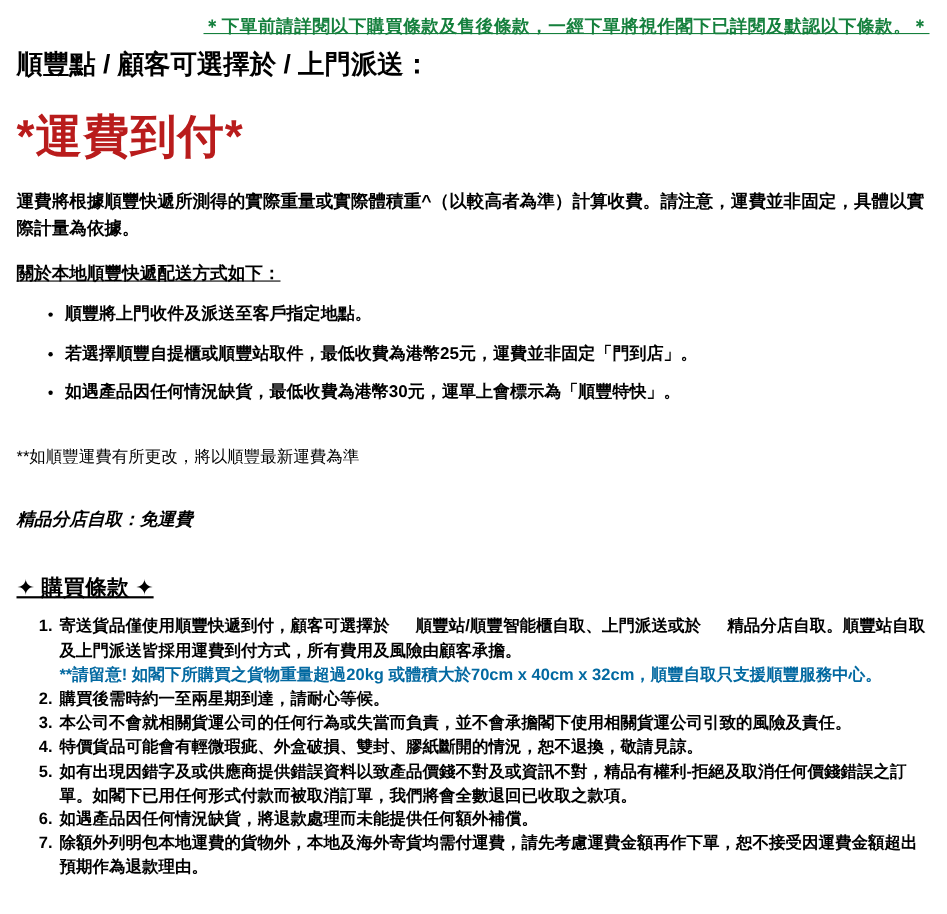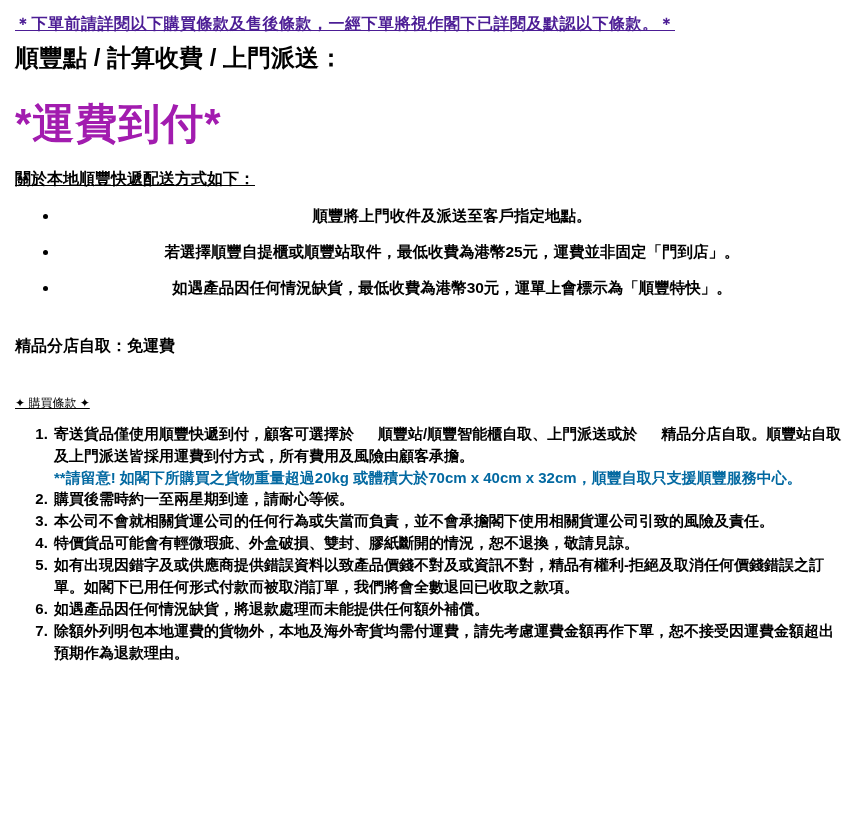--- a/index.html
+++ b/index.html
@@ -12,82 +12,83 @@
     min-height: 831px;
     font-family: "Liberation Sans", "DejaVu Sans", sans-serif;
     color: #000000;
     -webkit-font-smoothing: antialiased;
   }
   .page {
     padding: 12px 16px 10px 15px;
   }
   .top-notice {
     margin: 2px 0 0 0;
-    color: #4c1d95;
+    color: #15803d;
     font-size: 16px;
     font-weight: bold;
     text-decoration: underline;
     letter-spacing: 0.5px;
+    text-align: right;
   }
   .shipping-header {
     margin: 42px 0 0 0;
     font-size: 20px;
     font-weight: bold;
     text-decoration: underline;
   }
   .methods-line {
     margin: 7px 0 0 0;
     font-size: 24px;
     font-weight: bold;
   }
   .cod-title {
     margin: 22px 0 0 0;
     font-size: 42px;
     font-weight: bold;
-    color: #a21caf;
+    color: #b91c1c;
     letter-spacing: 1px;
   }
   .fee-para {
     margin: 20px 0 0 0;
     font-size: 16px;
     font-weight: bold;
     line-height: 1.55;
     max-width: 830px;
   }
   .delivery-intro {
     margin: 17px 0 0 0;
     font-size: 16px;
     font-weight: bold;
     text-decoration: underline;
   }
   ul.bullets {
     margin: 16px 0 0 0;
     padding-left: 44px;
-    text-align: center;
   }
   ul.bullets li {
     font-size: 15.5px;
     font-weight: bold;
     margin: 0 0 15px 0;
     line-height: 1.35;
   }
   .fee-change-note {
     margin: 38px 0 0 0;
     font-size: 15px;
     font-weight: normal;
   }
   .store-pickup {
     margin: 37px 0 0 0;
     font-size: 16px;
     font-weight: bold;
+    font-style: italic;
   }
   .terms-header {
     margin: 38px 0 0 0;
-    font-size: 12px;
-    font-weight: normal;
+    font-size: 20px;
+    font-weight: bold;
     text-decoration: underline;
   }
   ol.terms {
     margin: 11px 0 0 0;
     padding-left: 37px;
     font-size: 15px;
     font-weight: bold;
     line-height: 1.46;
     max-width: 828px;
   }
@@ -104,33 +105,35 @@
   }
 </style>
 </head>
 <body>
 
 <div class="page">
 
   <p class="top-notice">＊下單前請詳閱以下購買條款及售後條款，一經下單將視作閣下已詳閱及默認以下條款。＊</p>
 
 
-  <p class="methods-line">順豐點 / 計算收費 / 上門派送：</p>
+  <p class="methods-line">順豐點 / 顧客可選擇於 / 上門派送：</p>
 
   <h1 class="cod-title">*運費到付*</h1>
 
+  <p class="fee-para">運費將根據順豐快遞所測得的實際重量或實際體積重^（以較高者為準）計算收費。請注意，運費並非固定，具體以實際計量為依據。</p>
 
   <p class="delivery-intro">關於本地順豐快遞配送方式如下：</p>
 
   <ul class="bullets">
     <li>順豐將上門收件及派送至客戶指定地點。</li>
     <li>若選擇順豐自提櫃或順豐站取件，最低收費為港幣25元，運費並非固定「門到店」。</li>
     <li>如遇產品因任何情況缺貨，最低收費為港幣30元，運單上會標示為「順豐特快」。</li>
   </ul>
 
+  <p class="fee-change-note">**如順豐運費有所更改，將以順豐最新運費為準</p>
 
   <p class="store-pickup">精品分店自取：免運費</p>
 
   <h3 class="terms-header">✦ 購買條款 ✦</h3>
 
   <ol class="terms">
     <li>
       <span>寄送貨品僅使用順豐快遞到付，顧客可選擇於</span><span class="u-seg">順豐站/順豐智能櫃自取、上門派送</span><span>或於</span><span class="u-seg">精品分店</span><span>自取。順豐站自取及上門派送皆採用運費到付方式，所有費用及風險由顧客承擔。</span>
       <span class="warn-line">**請留意! 如閣下所購買之貨物重量超過20kg 或體積大於70cm x 40cm x 32cm，順豐自取只支援順豐服務中心。</span>
     </li>

